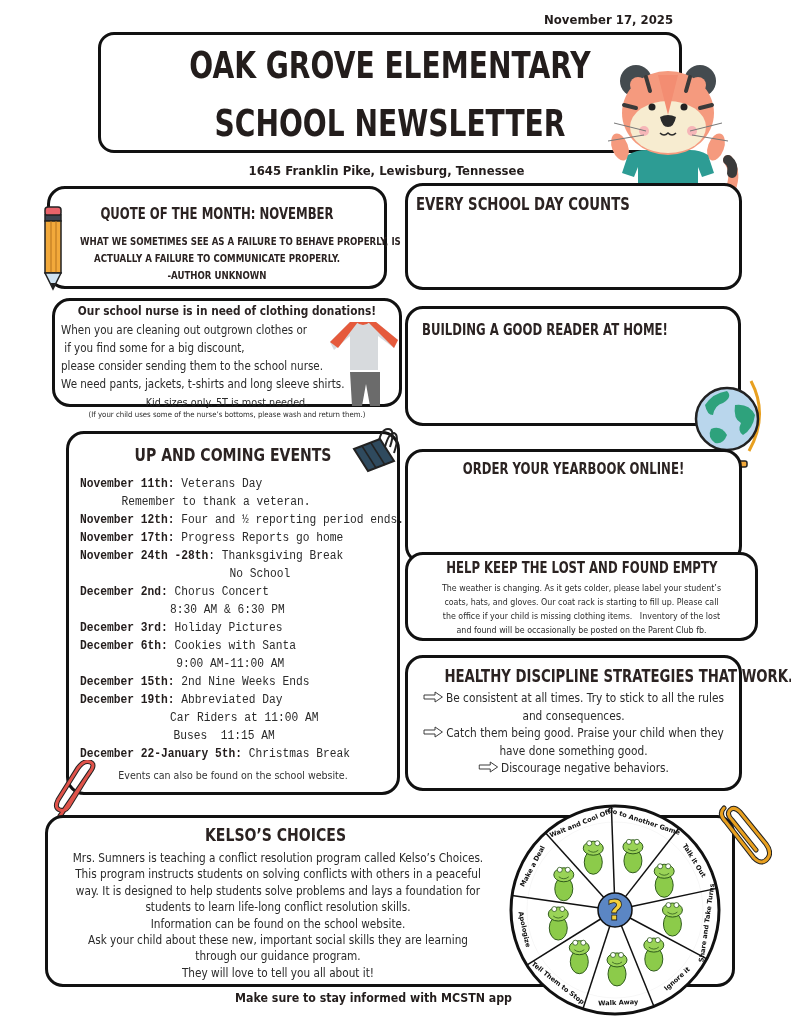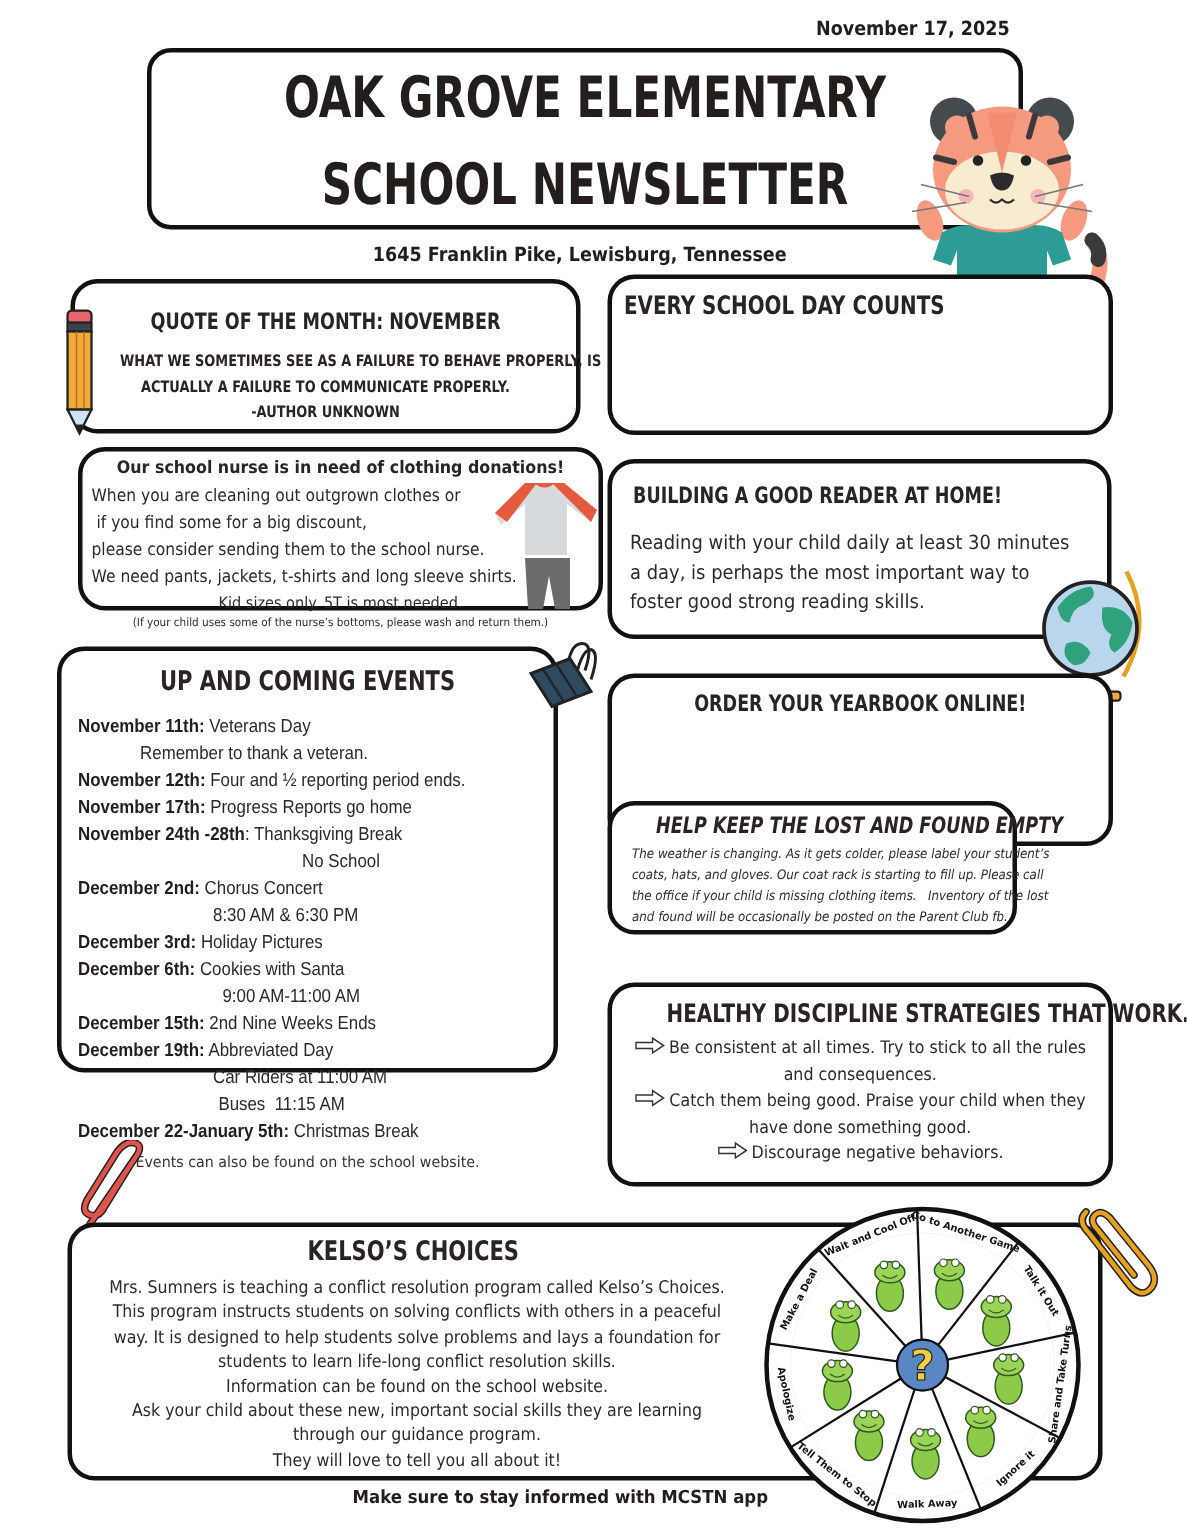--- a/index.html
+++ b/index.html
@@ -34,35 +34,35 @@
   .nurse .l { position: absolute; left: 6px; font-size: 11.5px; font-family: "DejaVu Sans", sans-serif; color: #2a2a2a; white-space: nowrap; transform: scaleX(0.9); transform-origin: left; }
   .nurse .c { position: absolute; left: 0; width: 100%; text-align: center; font-family: "DejaVu Sans", sans-serif; color: #2a2a2a; white-space: nowrap; }
 
   
   .reader { left: 405px; top: 306px; width: 336px; height: 120px; }
   .reader .h { position: absolute; top: 12px; left: 14px; font-size: 15px; transform-origin: left; }
   .reader .b { position: absolute; top: 44px; left: 12px; font-size: 13px; line-height: 19.5px; font-family: "DejaVu Sans", sans-serif; color: #2a2a2a; }
   .reader .b div { transform: scaleX(0.92); transform-origin: left; white-space: nowrap; }
 
   
-  .events { left: 38px; top: 431px; width: 334px; height: 284px; }
+  .events { left: 66px; top: 431px; width: 334px; height: 364px; }
   .events .h { position: absolute; top: 10px; left: 0; width: 100%; text-align: center; font-size: 18px; }
-  .events .list { position: absolute; top: 41px; left: 11px; width: 320px; font-size: 12.5px; font-family: Liberation Sans, sans-serif; color: #2a2a2a; }
+  .events .list { position: absolute; top: 41px; left: 11px; width: 320px; font-size: 12.5px; font-family: Liberation Mono, monospace; color: #2a2a2a; }
   .events .row { height: 18px; line-height: 18px; white-space: nowrap; transform: scaleX(0.9); transform-origin: left; }
   .events .row b { color: #231d1c; }
   .events .foot { position: absolute; top: 336px; left: 0; width: 100%; text-align: center; font-size: 10px; font-family: "DejaVu Sans", sans-serif; color: #333; transform: scaleX(0.95); }
 
   
   .yearbook { left: 405px; top: 433px; width: 337px; height: 115px; margin-top: 16px; }
   .yearbook .h { position: absolute; top: 8px; left: 0; width: 100%; text-align: center; font-size: 15px; }
   .yearbook .b { position: absolute; top: 31px; left: 0; width: 100%; text-align: center; font-size: 11.5px; line-height: 18px; font-family: "DejaVu Sans", sans-serif; color: #2a2a2a; }
   .yearbook .b div { white-space: nowrap; transform: scaleX(0.92); }
 
   
-  .lost { left: 405px; top: 534px; width: 273px; height: 89px; font-style: italic; }
+  .lost { left: 405px; top: 552px; width: 353px; height: 89px; }
   .lost .h { position: absolute; top: 4px; left: 0; width: 100%; text-align: center; font-size: 15px; }
   .lost .b { position: absolute; top: 26px; left: 0; width: 100%; text-align: center; font-size: 8.8px; line-height: 14px; font-family: "DejaVu Sans", sans-serif; color: #2a2a2a; }
   .lost .b div { white-space: nowrap; transform: scaleX(0.9); }
 
   
   .disc { left: 405px; top: 655px; width: 337px; height: 136px; }
   .disc .h { position: absolute; top: 8px; left: 0; width: 100%; text-align: center; font-size: 17px; }
   .disc .b { position: absolute; top: 32px; left: 0; width: 100%; text-align: center; font-size: 11.5px; line-height: 17.5px; font-family: "DejaVu Sans", sans-serif; color: #2a2a2a; }
   .disc .b div { white-space: nowrap; transform: scaleX(0.92); }
   .arrow { display: inline-block; width: 22px; height: 12px; vertical-align: -1px; margin-right: 3px; }
@@ -161,25 +161,20 @@
 <svg class="abs" style="left:328px;top:318px;width:76px;height:92px;" viewBox="0 0 76 92">
   <path d="M22 4 L48 4 L70 22 L66 30 L50 18 L50 52 L22 52 L22 18 L6 32 L2 24 Z" fill="#d7dadd"></path>
   <path d="M22 4 L30 4 L10 30 L2 24 Z" fill="#e55a3c"></path>
   <path d="M48 4 L40 4 L66 30 L70 22 Z" fill="#e55a3c"></path>
   <path d="M28 4 Q35 10 42 4" fill="#e55a3c"></path>
   <path d="M22 54 L52 54 L52 88 L42 88 L38 66 L34 88 L24 88 Z" fill="#6b6b6b"></path>
 </svg>
 
 <div class="box reader">
   <span class="heading h">BUILDING A GOOD READER AT HOME!</span>
-  <div class="b">
-    <div>Reading with your child daily at least 30 minutes</div>
-    <div>a day, is perhaps the most important way to</div>
-    <div>foster good strong reading skills.</div>
-  </div>
 </div>
 <svg class="abs" style="left:693px;top:375px;width:74px;height:100px;" viewBox="0 0 74 100">
   <path d="M58 6 Q76 40 56 76" stroke="#e8a020" stroke-width="3" fill="none"></path>
   <circle cx="34" cy="44" r="31" fill="#b9d6ec" stroke="#222" stroke-width="2.5"></circle>
   <path d="M12 30 Q20 18 34 16 Q40 22 30 28 Q22 30 20 40 Q14 40 12 30 Z" fill="#2ea27c"></path>
   <path d="M42 30 Q56 28 62 40 Q60 54 50 60 Q44 56 48 48 Q40 44 42 30 Z" fill="#2ea27c"></path>
   <path d="M18 54 Q28 50 34 60 Q30 70 22 68 Q14 62 18 54 Z" fill="#2ea27c"></path>
   <rect x="30" y="76" width="6" height="10" fill="#e8a020"></rect>
   <rect x="12" y="86" width="42" height="6" rx="2" fill="#f2a93b" stroke="#222" stroke-width="1.5"></rect>
 </svg>

